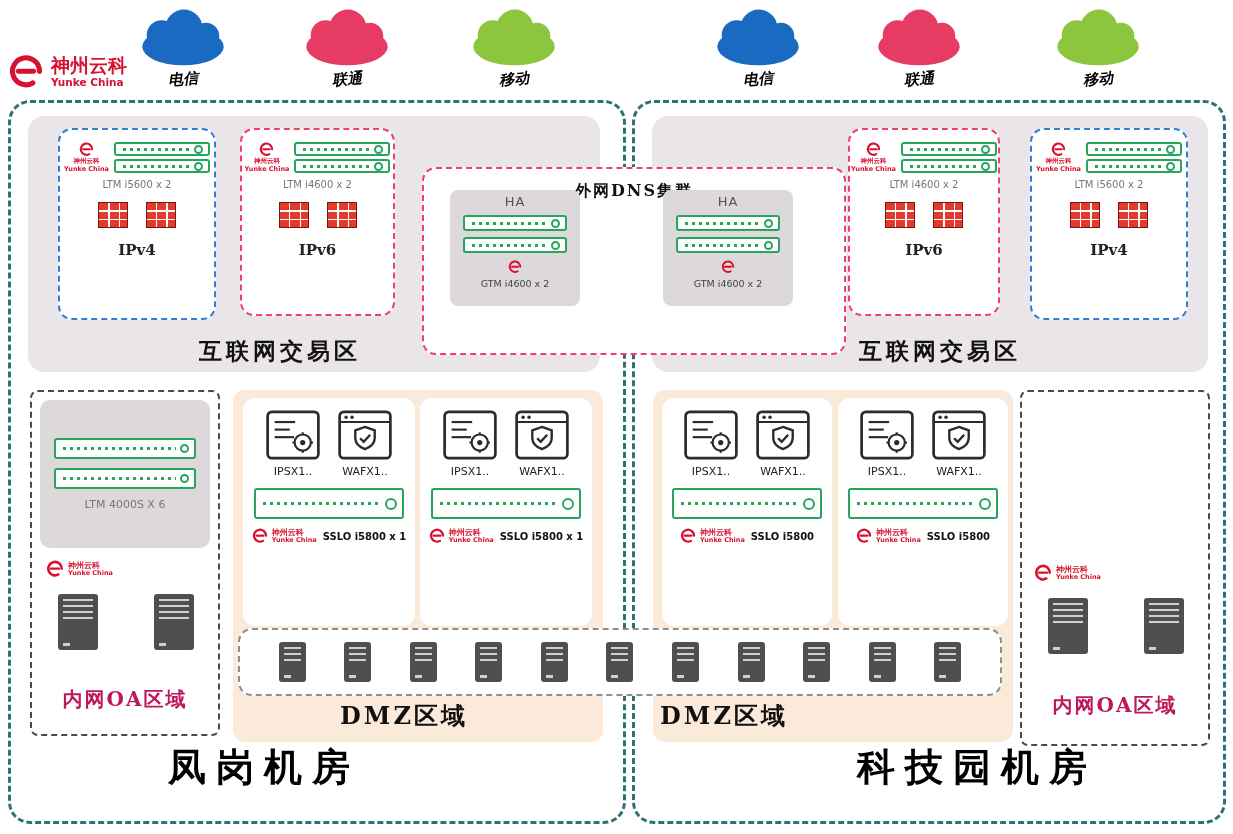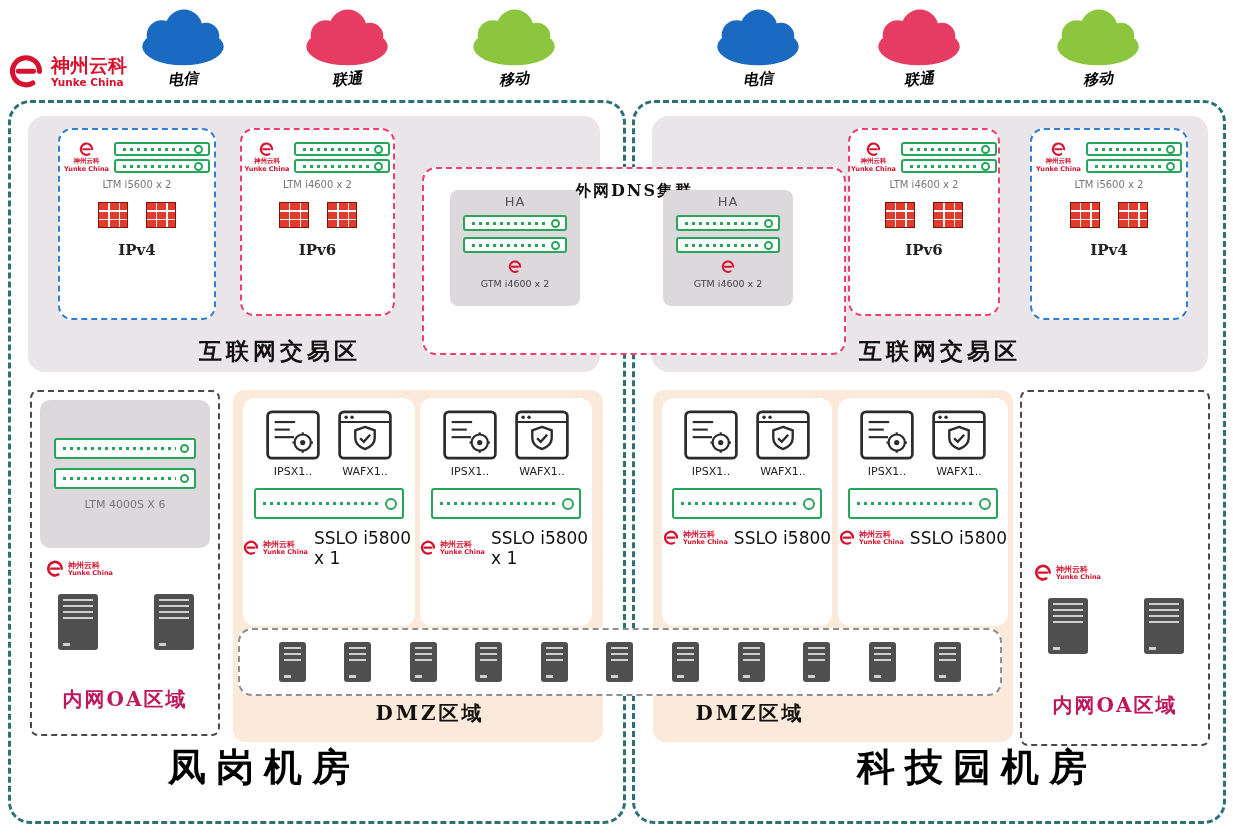--- a/index.html
+++ b/index.html
@@ -30,28 +30,28 @@
 
   .zone-title{font-size:23px;font-weight:700;text-align:center;letter-spacing:4px;font-family:"DejaVu Serif",serif;color:#111;z-index:3;}
 
   .oa-box{background:#fff;border:2px dashed #4a4a4a;border-radius:8px;z-index:2;}
   .oa-gray{background:#dcd8dc;border-radius:10px;display:flex;flex-direction:column;align-items:center;justify-content:center;gap:9px;z-index:3;}
   .oa-dev-label{font-size:11px;color:#777;}
   .oa-servers{display:flex;justify-content:space-between;z-index:3;}
   .oa-label{font-size:20px;font-weight:700;text-align:center;letter-spacing:2px;font-family:"DejaVu Serif",serif;color:#be185d;z-index:3;}
 
   .dmz{background:#fbe9d9;border-radius:12px;z-index:2;}
-  .dmz-label{font-size:20px;font-weight:700;text-align:center;letter-spacing:3px;font-family:"DejaVu Serif",serif;color:#111;z-index:8;}
+  .dmz-label{font-size:24px;font-weight:700;letter-spacing:3px;font-family:"DejaVu Serif",serif;color:#111;z-index:8;}
   .sslo-group{background:#fff;border-radius:12px;display:flex;flex-direction:column;align-items:center;padding-top:12px;z-index:3;}
   .tiles{display:flex;gap:18px;}
   .tile-col{display:flex;flex-direction:column;align-items:center;gap:5px;}
   .tile-label{font-size:11px;color:#222;}
   .sslo-group .bar-lg{margin-top:10px;}
   .sslo-footer{display:flex;align-items:center;gap:6px;margin-top:9px;}
-  .sslo-label{font-size:17px;color:#111;font-weight:400;}
+  .sslo-label{font-size:10px;color:#111;font-weight:700;}
 
   .strip{background:#fff;border:2px dashed #8f8f8f;border-radius:14px;display:flex;align-items:center;justify-content:space-evenly;z-index:7;}
 
   .dc-name{font-size:38px;font-weight:700;letter-spacing:10px;text-align:right;font-family:"DejaVu Serif",serif;color:#000;z-index:3;}
 
   .carrier-label{font-size:15px;font-weight:700;font-style:italic;text-align:center;transform:rotate(-5deg);font-family:"DejaVu Serif",serif;color:#000;margin-top:2px;}
 
   .brand{display:flex;align-items:center;gap:7px;}
   .brand-text{display:flex;flex-direction:column;}
   .brand-title{color:var(--red);font-size:19px;font-weight:700;line-height:1.05;}

